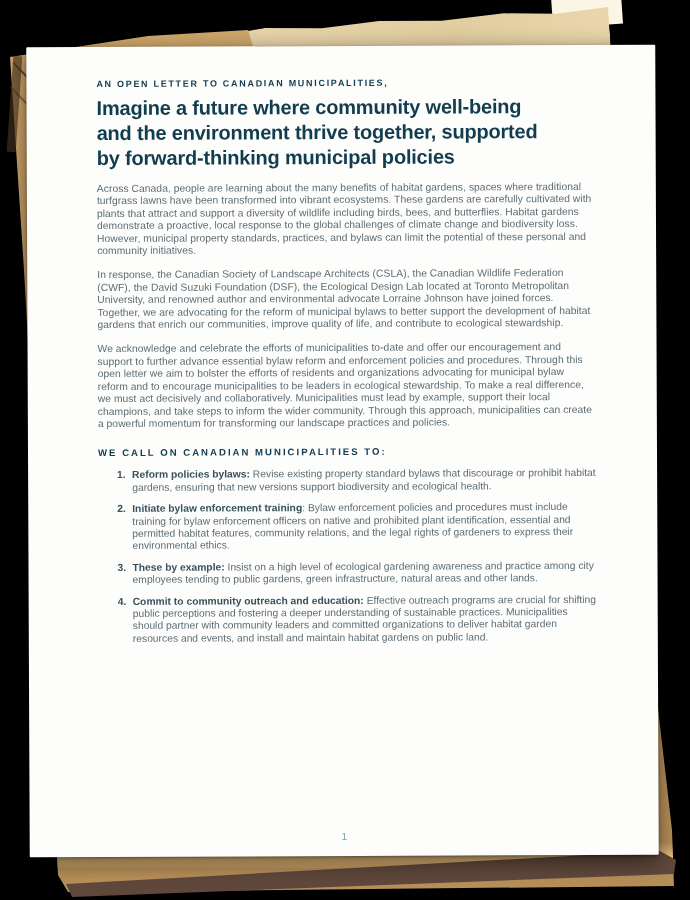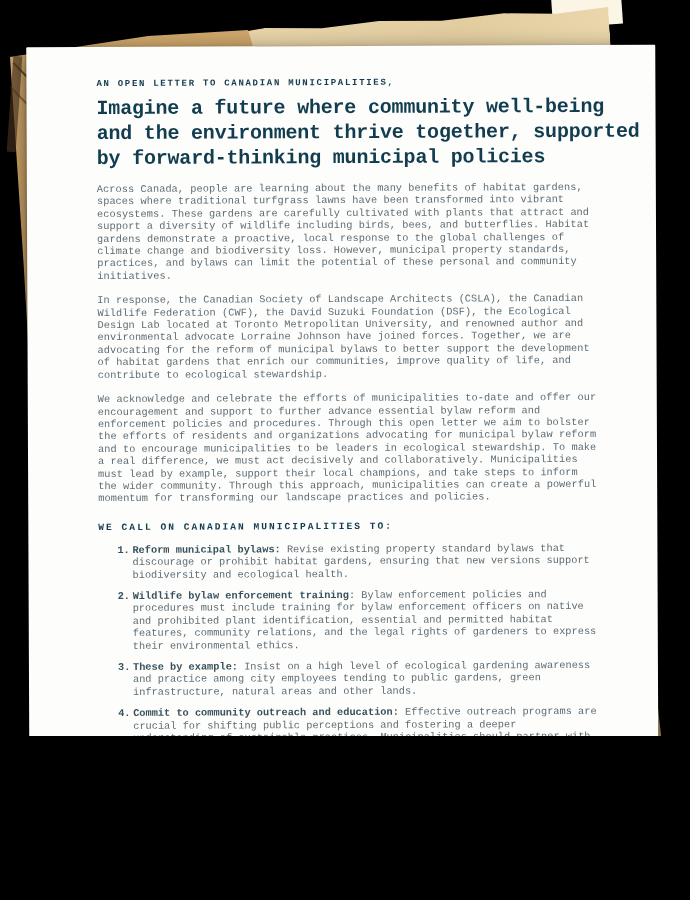--- a/index.html
+++ b/index.html
@@ -1,19 +1,19 @@
 <!DOCTYPE html>
 <html style="--c-bg: #000000; --c-kraft: #c49a5f; --c-kraft-band: #8d6c5c; --c-cream: #ecd9af; --c-white-peek: #fbf5e6; --c-page: #fdfdfb; --c-navy: #123c4f; --c-body: #5d6d76; --c-bold: #37515d; --c-pagenum: #7ba2b1; --c-flap: #4a3421;"><head>
 <meta charset="utf-8">
 <style>
   html,body{margin:0;padding:0;background:#000;}
   .stage{
-    position:relative;width:690px;height:736px;overflow:hidden;
+    position:relative;width:690px;height:900px;overflow:hidden;
     background:var(--c-bg,#000);
-    font-family:Liberation Mono, monospace;
+    font-family:Liberation Sans, sans-serif;
   }
   
   .white-peek{
     position:absolute;left:552px;top:-6px;width:70px;height:32px;
     background:var(--c-white-peek,#fbf5e6);
     transform:rotate(-4deg);z-index:1;
   }
   .cream-sheet{
     position:absolute;left:90px;top:40px;width:522px;height:82px;
     background:linear-gradient(100deg,var(--c-cream,#ecd9af),#e2cda0 70%,#ead7ab);
@@ -113,25 +113,25 @@
 
       <p class="bodytext">Across Canada, people are learning about the many benefits of habitat gardens, spaces where traditional turfgrass lawns have been transformed into vibrant ecosystems. These gardens are carefully cultivated with plants that attract and support a diversity of wildlife including birds, bees, and butterflies. Habitat gardens demonstrate a proactive, local response to the global challenges of climate change and biodiversity loss. However, municipal property standards, practices, and bylaws can limit the potential of these personal and community initiatives.</p>
       <p class="bodytext">In response, the Canadian Society of Landscape Architects (CSLA), the Canadian Wildlife Federation (CWF), the David Suzuki Foundation (DSF), the Ecological Design Lab located at Toronto Metropolitan University, and renowned author and environmental advocate Lorraine Johnson have joined forces. Together, we are advocating for the reform of municipal bylaws to better support the development of habitat gardens that enrich our communities, improve quality of life, and contribute to ecological stewardship.</p>
       <p class="bodytext">We acknowledge and celebrate the efforts of municipalities to-date and offer our encouragement and support to further advance essential bylaw reform and enforcement policies and procedures. Through this open letter we aim to bolster the efforts of residents and organizations advocating for municipal bylaw reform and to encourage municipalities to be leaders in ecological stewardship. To make a real difference, we must act decisively and collaboratively. Municipalities must lead by example, support their local champions, and take steps to inform the wider community. Through this approach, municipalities can create a powerful momentum for transforming our landscape practices and policies.</p>
 
       <p class="call-heading">WE CALL ON CANADIAN MUNICIPALITIES TO:</p>
 
       <div class="demands">
         <div class="demand">
           <span class="num">1.</span>
-          <span><span class="lead">Reform municipal bylaws:</span><span> Revise existing property standard bylaws that discourage or prohibit habitat gardens, ensuring that new versions support biodiversity and ecological health.</span></span>
+          <span><span class="lead">Reform policies bylaws:</span><span> Revise existing property standard bylaws that discourage or prohibit habitat gardens, ensuring that new versions support biodiversity and ecological health.</span></span>
         </div>
         <div class="demand">
           <span class="num">2.</span>
-          <span><span class="lead">Wildlife bylaw enforcement training</span><span>: Bylaw enforcement policies and procedures must include training for bylaw enforcement officers on native and prohibited plant identification, essential and permitted habitat features, community relations, and the legal rights of gardeners to express their environmental ethics.</span></span>
+          <span><span class="lead">Initiate bylaw enforcement training</span><span>: Bylaw enforcement policies and procedures must include training for bylaw enforcement officers on native and prohibited plant identification, essential and permitted habitat features, community relations, and the legal rights of gardeners to express their environmental ethics.</span></span>
         </div>
         <div class="demand">
           <span class="num">3.</span>
           <span><span class="lead">These by example:</span><span> Insist on a high level of ecological gardening awareness and practice among city employees tending to public gardens, green infrastructure, natural areas and other lands.</span></span>
         </div>
         <div class="demand">
           <span class="num">4.</span>
           <span><span class="lead">Commit to community outreach and education:</span><span> Effective outreach programs are crucial for shifting public perceptions and fostering a deeper understanding of sustainable practices. Municipalities should partner with community leaders and committed organizations to deliver habitat garden resources and events, and install and maintain habitat gardens on public land.</span></span>
         </div>
       </div>

